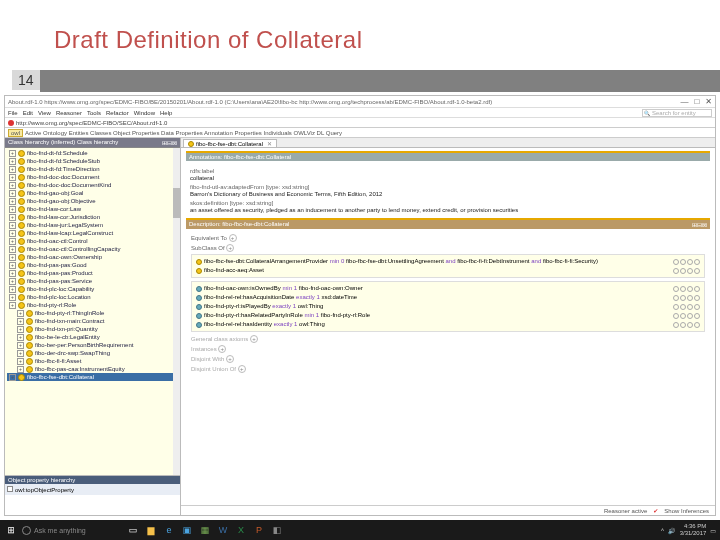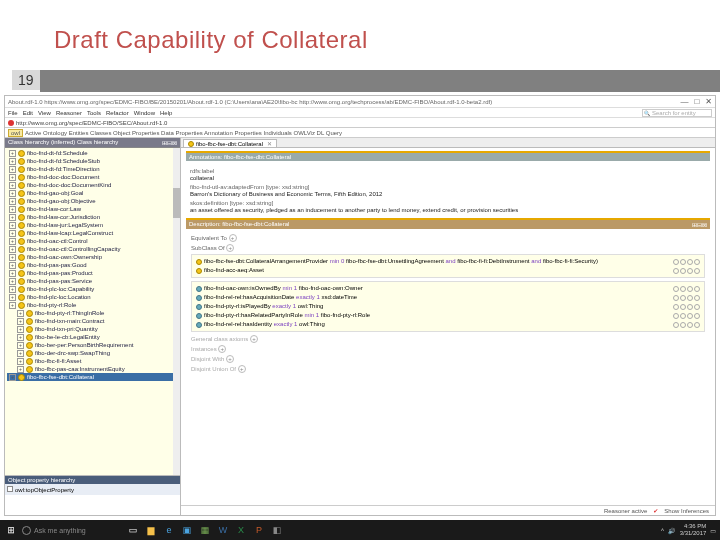--- a/index.html
+++ b/index.html
@@ -77,22 +77,22 @@
   .taskbar { position: absolute; bottom: 0; left: 0; right: 0; height: 20px; background: #1a1a1a; display: flex; align-items: center; padding: 0 4px; gap: 4px; }
   .tb-icon { width: 14px; height: 14px; display: flex; align-items: center; justify-content: center; font-size: 9px; color: #fff; }
   .tb-search { display: flex; align-items: center; color: #888; font-size: 7px; gap: 3px; width: 100px; }
   .tb-search .circ { width: 9px; height: 9px; border: 1px solid #888; border-radius: 50%; }
   .tb-right { margin-left: auto; display: flex; align-items: center; gap: 4px; color: #ccc; font-size: 6px; }
   .tb-clock { display: flex; flex-direction: column; align-items: flex-end; line-height: 7px; }
 </style>
 </head>
 <body>
 
-<div class="slide-title">Draft Capability of Collateral</div>
-<div class="slide-num">19</div>
+<div class="slide-title">Draft Definition of Collateral</div>
+<div class="slide-num">14</div>
 <div class="gray-bar"></div>
 
 <div class="app-window">
   <div class="titlebar">
     <span class="titlebar-text">About.rdf-1.0  https://www.omg.org/spec/EDMC-FIBO/BE/20150201/About.rdf-1.0  (C:\Users\ana\AE20\fibo-bc  http://www.omg.org/techprocess/ab/EDMC-FIBO/About.rdf-1.0-beta2.rdf)</span>
     <span class="win-btns">
       <span>—</span>
       <span>□</span>
       <span>✕</span>
     </span>

